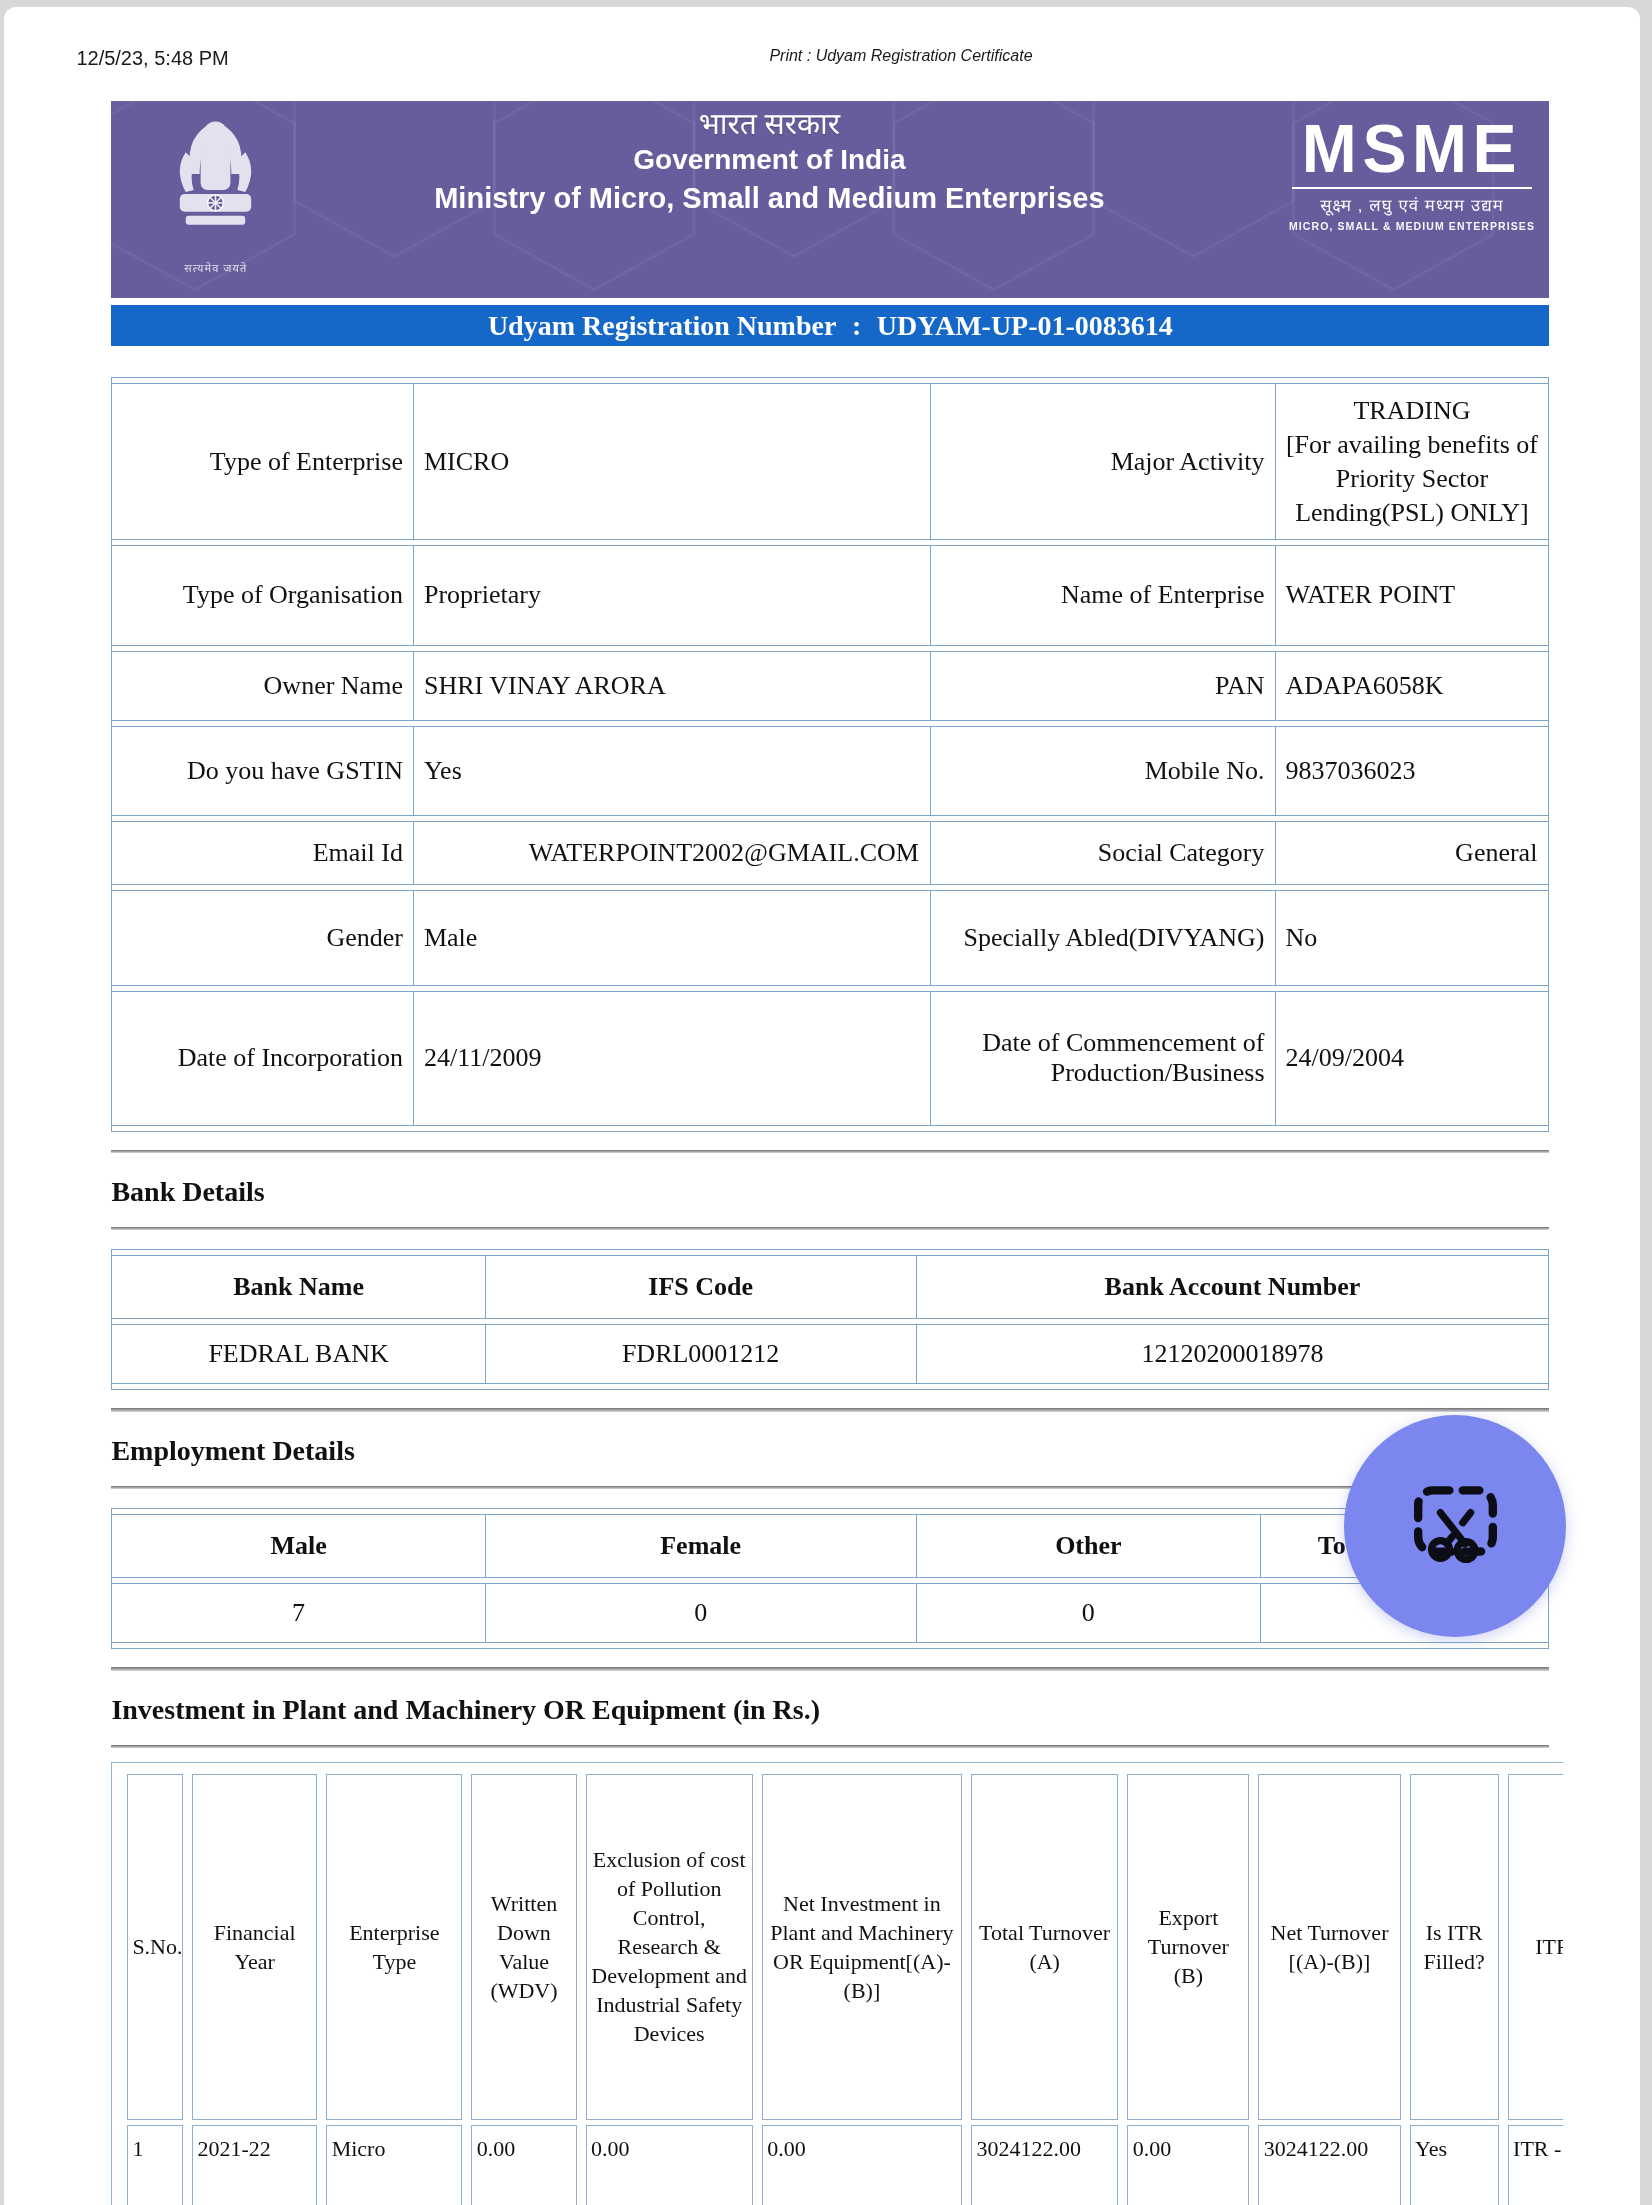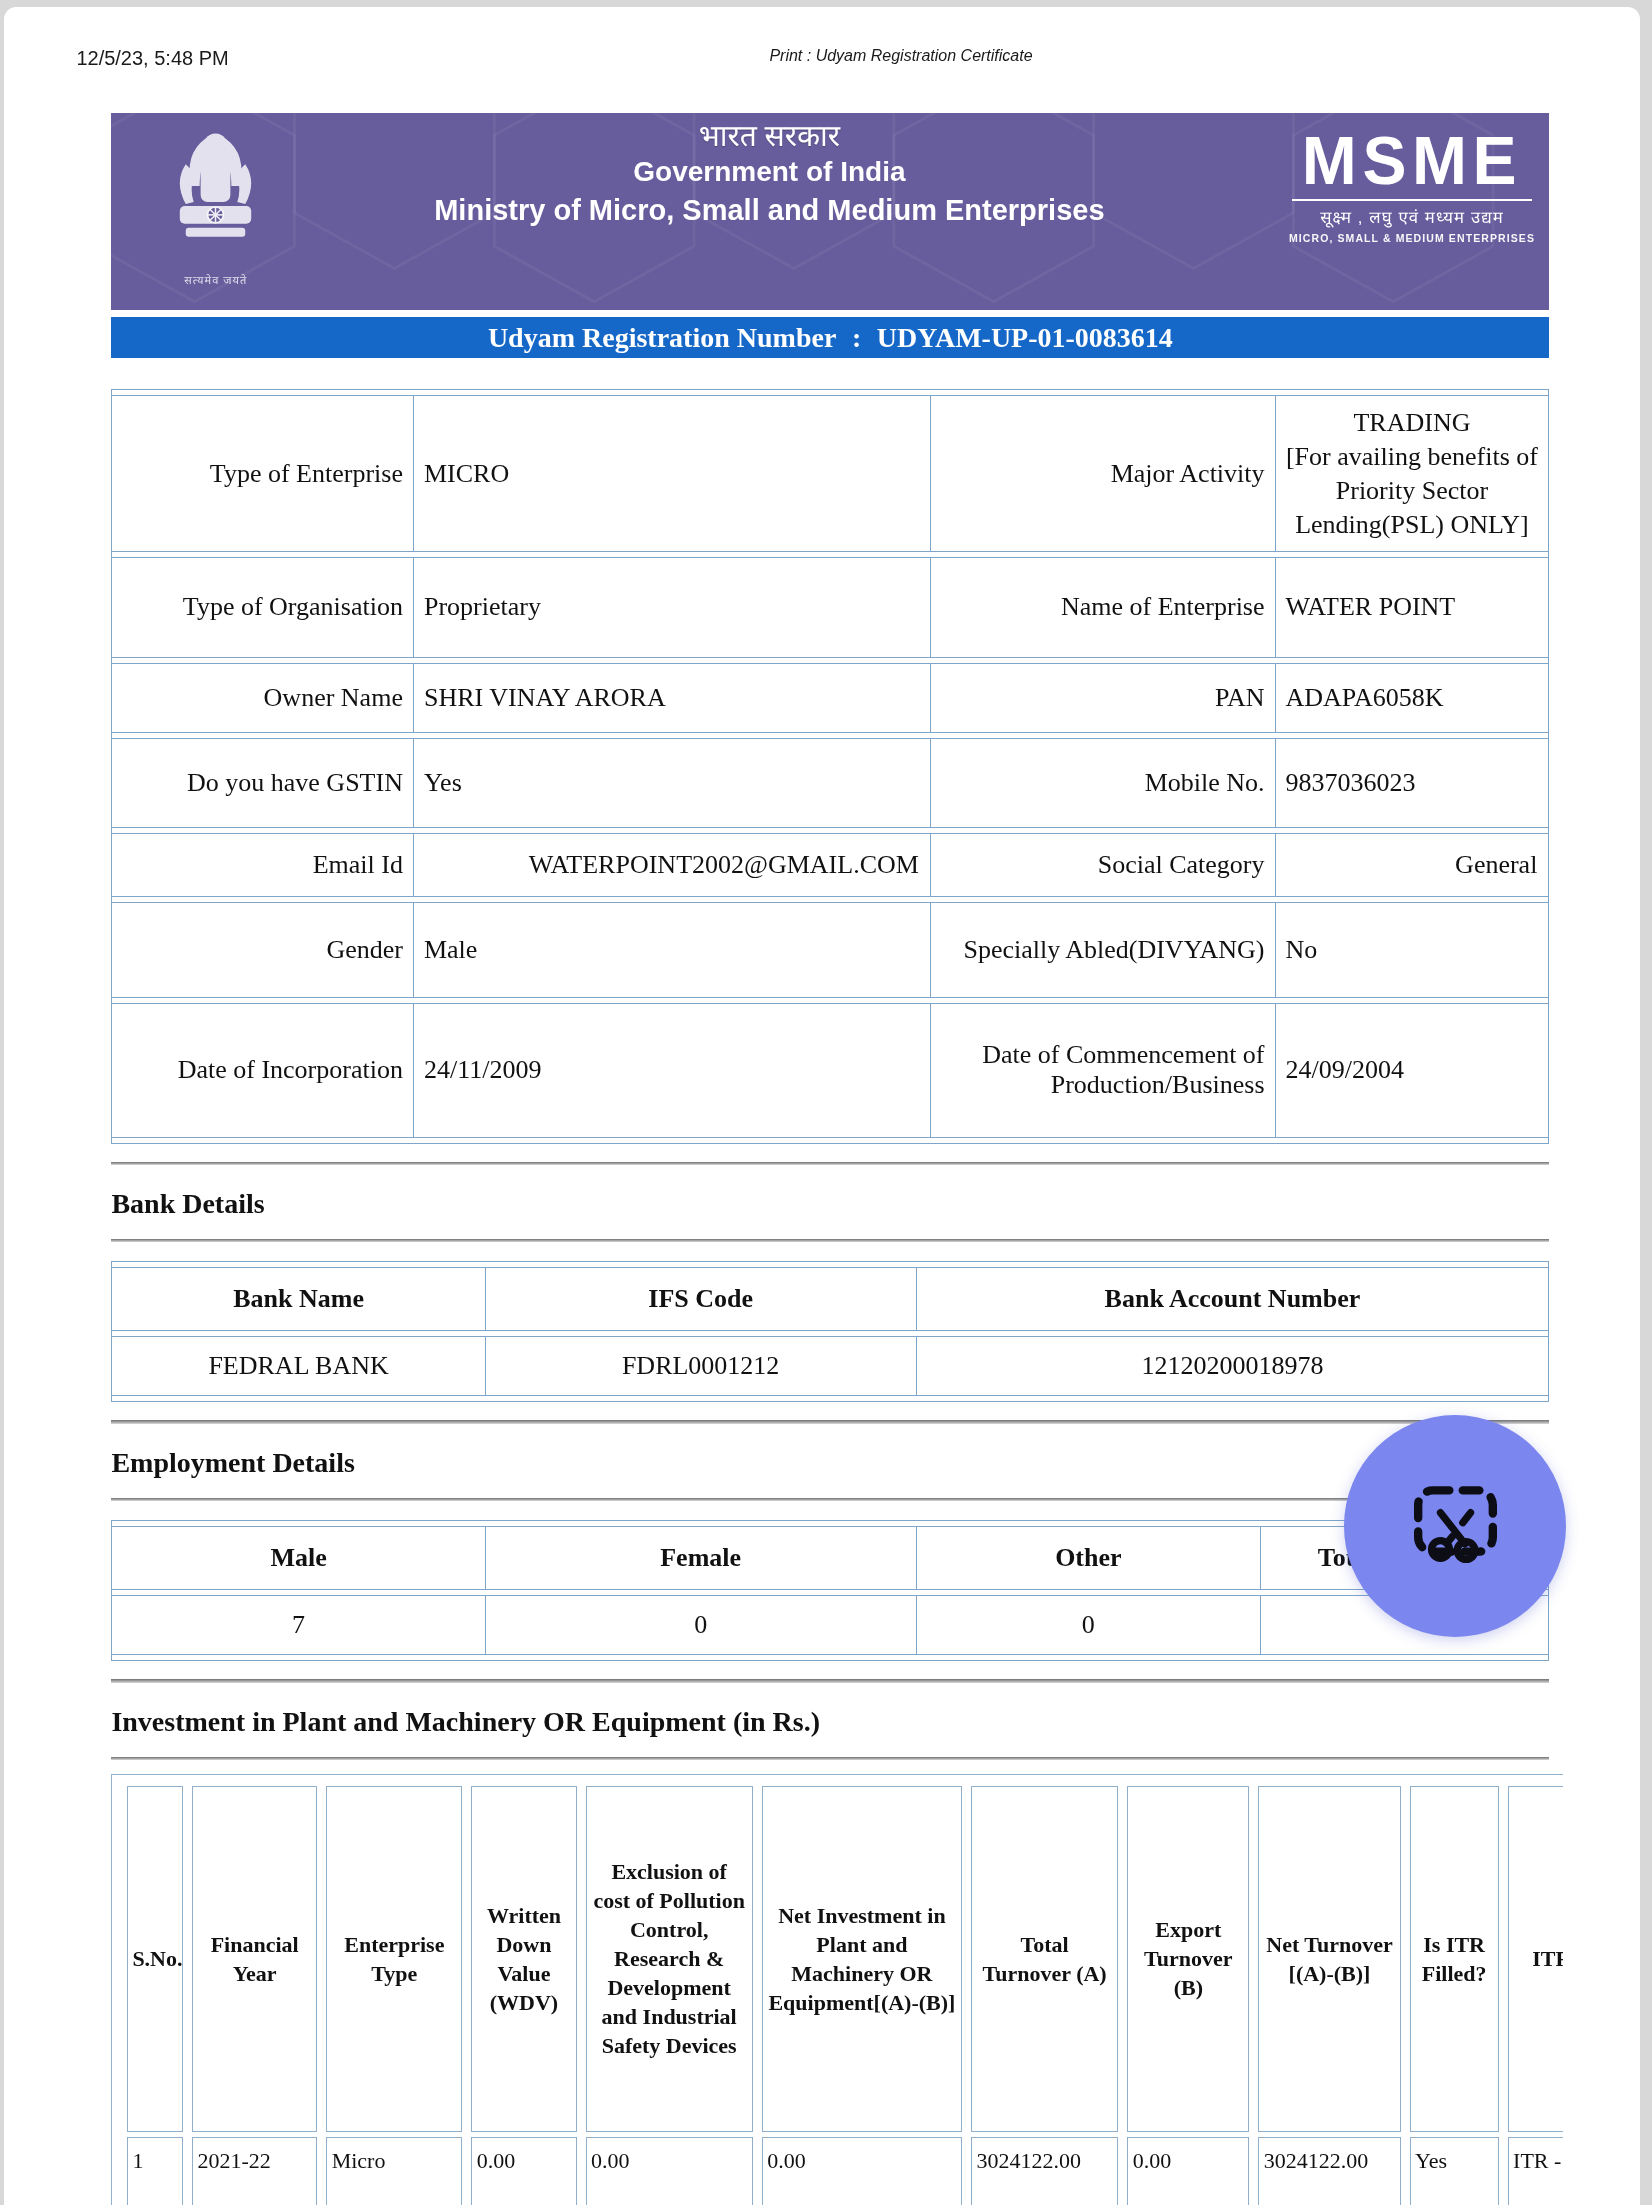--- a/index.html
+++ b/index.html
@@ -9,21 +9,21 @@
     font-family:"Liberation Serif","DejaVu Serif",serif;
     -webkit-font-smoothing:antialiased;
   }
   #page{
     position:absolute;top:6.7px;left:4.4px;right:12.2px;bottom:0;
     background:#ffffff;border-radius:12.2px 12.2px 0 0;overflow:hidden;
   }
   .content{width:1438px;margin-left:107px;position:relative;}
 
   
-  .print-header{position:relative;height:106px;font-family:"Liberation Sans",sans-serif;padding-left:22px;}
+  .print-header{position:relative;height:94px;font-family:"Liberation Sans",sans-serif;padding-left:22px;}
   .ph-date{position:absolute;left:72px;top:40px;font-size:20px;color:#1a1a1a;}
   .ph-title{position:absolute;left:765px;top:40px;font-size:16px;color:#1a1a1a;font-style:italic;}
 
   
   .banner{position:relative;height:197px;background:#675d9c;overflow:hidden;}
   .hexes{position:absolute;inset:0;opacity:.55;}
   .emblem{position:absolute;left:38px;top:11px;width:133px;height:175px;text-align:center;}
   .emblem-caption{color:#ffffff;opacity:.8;font-size:11px;margin-top:-3.3px;letter-spacing:1.1px;}
   .banner-center{position:absolute;left:233px;right:355px;top:6.7px;text-align:center;color:#ffffff;}
   .b-hindi1{font-size:30px;line-height:1.15;text-shadow:0 0.6px 1.1px rgba(0,0,0,.25);}
@@ -74,21 +74,21 @@
   .emp col.c1{width:26%;} .emp col.c2{width:30%;} .emp col.c3{width:24%;} .emp col.c4{width:20%;}
   .bank th,.emp th{font-weight:700;text-align:center;height:46px;}
   .bank td,.emp td{text-align:center;height:43px;}
   .emp th.total-h{text-align:center;padding-right:128px;}
 
   
   .inv-wrap{width:1452px;overflow:hidden;border:1.7px solid #93b2cf;border-right:none;padding:5.6px 0 5.6px 5.6px;box-sizing:border-box;}
   table.inv{border-collapse:separate;border-spacing:9px 5.6px;table-layout:fixed;width:1538px;background:#fff;}
   table.inv th,table.inv td{border:1.7px solid #8fafcd;background:#fff;color:#111;
     font-size:22px;padding:5.6px 4.4px;vertical-align:middle;overflow:visible;}
-  table.inv th{font-weight:700;text-align:center;height:333px;line-height:1.32;}
+  table.inv th{font-weight:400;text-align:center;height:333px;line-height:1.32;}
   table.inv td{text-align:left;height:67px;vertical-align:top;padding-top:9px;line-height:1.3;}
   .inv col.i1{width:56px;} .inv col.i2{width:125px;} .inv col.i3{width:136px;} .inv col.i4{width:105px;}
   .inv col.i5{width:167px;} .inv col.i6{width:200px;} .inv col.i7{width:147px;} .inv col.i8{width:122px;}
   .inv col.i9{width:142px;} .inv col.i10{width:89px;} .inv col.i11{width:139px;}
 
   
   .snip-btn{position:absolute;left:1340px;top:1408px;width:222px;height:222px;border-radius:50%;
     background:#7b86ee;z-index:50;display:flex;align-items:center;justify-content:center;
     box-shadow:0 3.3px 13.3px rgba(60,70,200,.25);}
 

